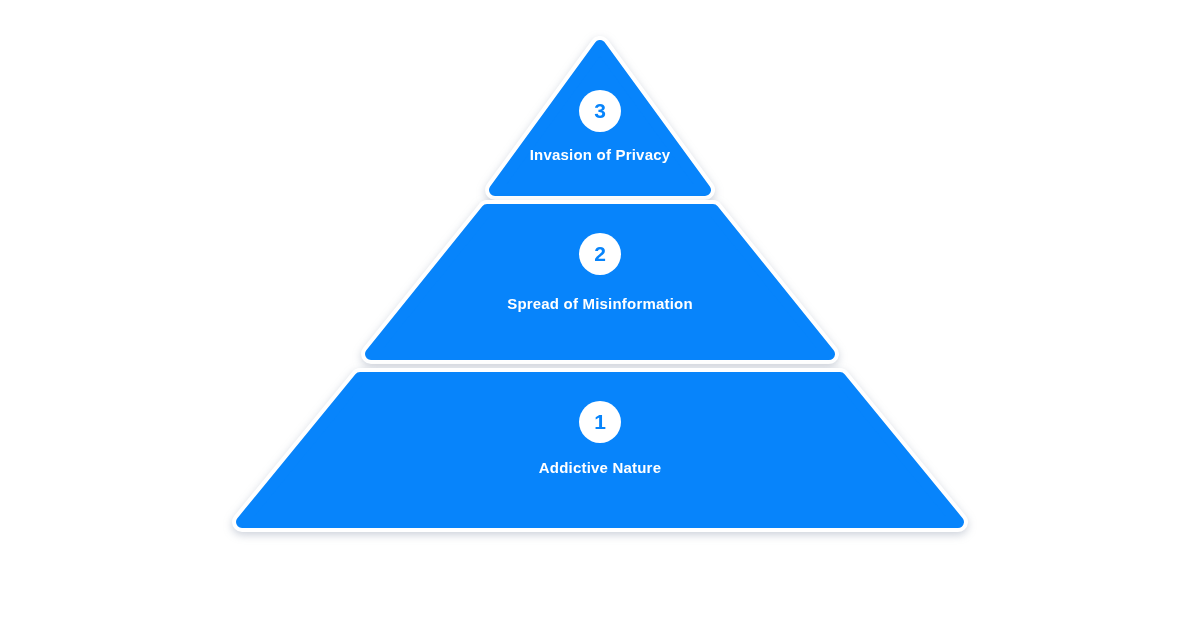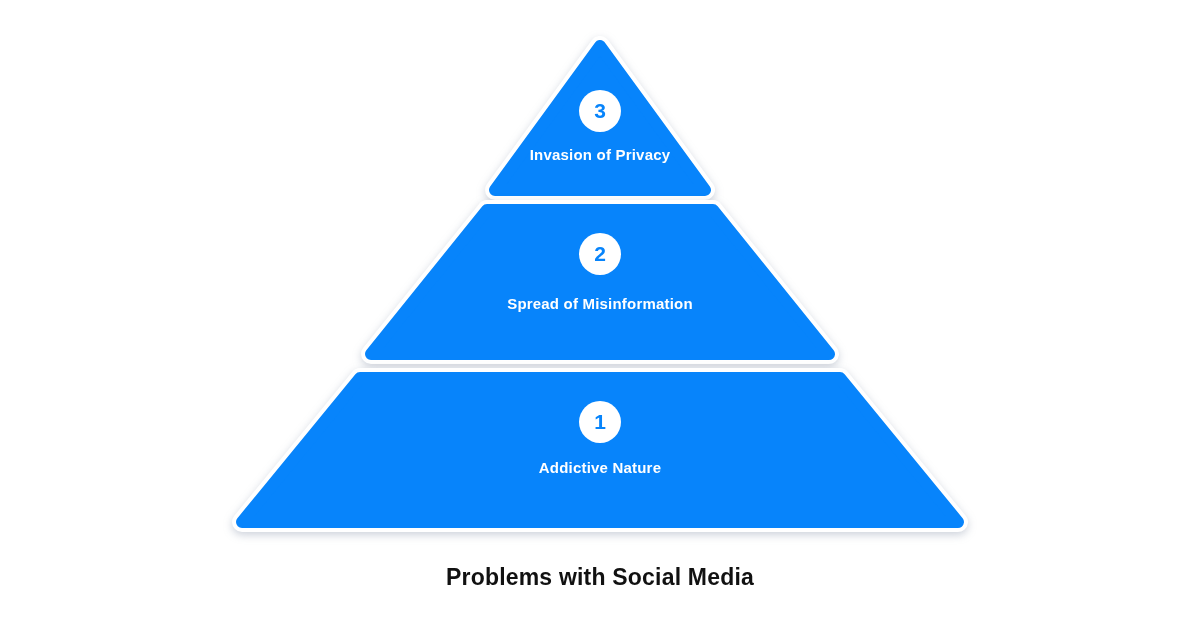--- a/index.html
+++ b/index.html
@@ -99,15 +99,14 @@
     <g>
       <path class="lvl-outline" d="M 360 378 L 840 378 L 958 522 L 242 522 Z"></path>
       <path class="lvl-fill" d="M 360 378 L 840 378 L 958 522 L 242 522 Z"></path>
       <circle class="badge-circle" cx="600" cy="422" r="21"></circle>
       <text class="badge-number" x="600" y="429">1</text>
       <text class="lvl-label" x="600" y="473">Addictive Nature</text>
     </g>
 
   </svg>
 
-  <div class="diagram-title">Problems with Social Media</div>
 
 </div>
 
 </body></html>

